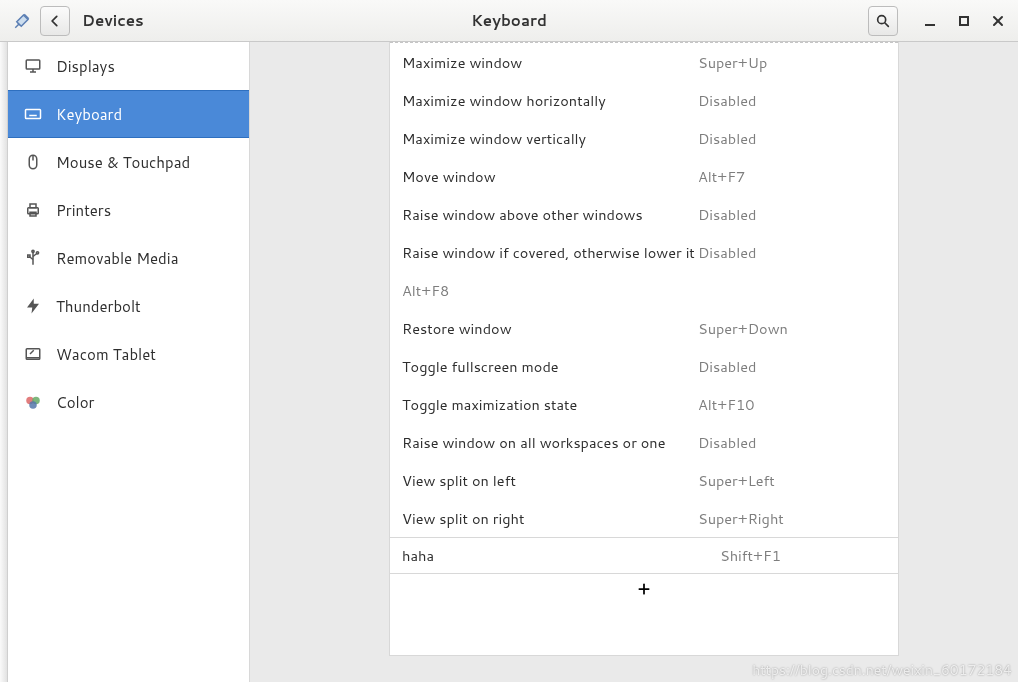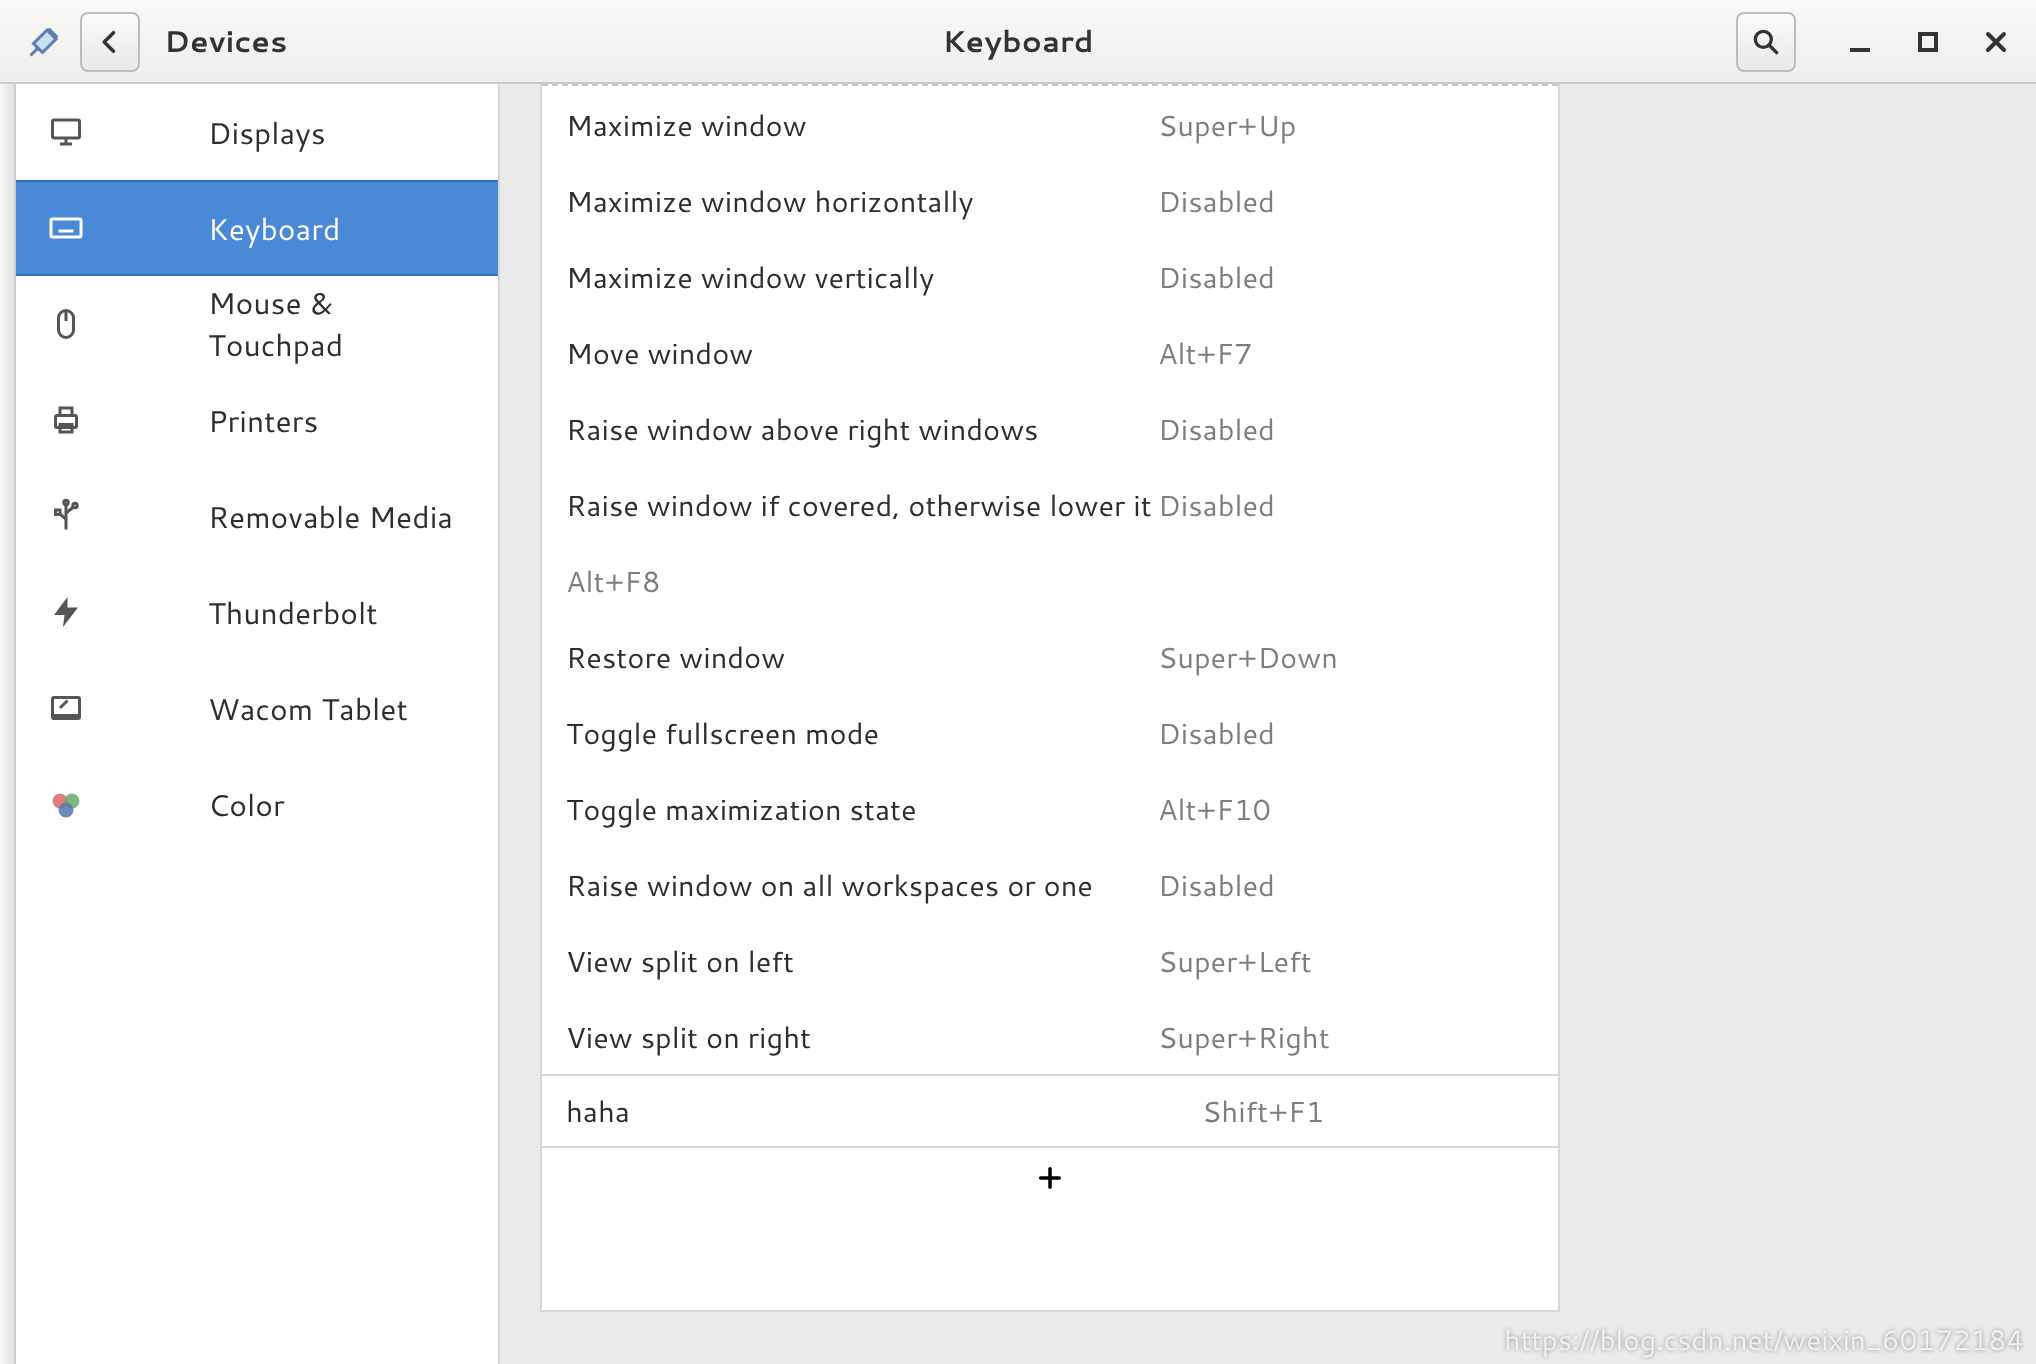--- a/index.html
+++ b/index.html
@@ -126,27 +126,27 @@
     border-top: 1px solid var(--accent-border);
     border-bottom: 1px solid var(--accent-border);
   }
   .side-item .icon {
     width: 18px; height: 18px;
     display: inline-flex; align-items: center; justify-content: center;
     color: #555;
     flex: none;
   }
   .side-item.selected .icon { color: #fff; }
-  .side-label { font-size: 15px; margin-left: 48px; }
+  .side-label { font-size: 15px; }
 
   .content {
     flex: 1;
     overflow: hidden;
     display: flex;
-    justify-content: flex-start;
+    justify-content: center;
     background: var(--window-bg);
     padding: 0 0 26px 0;
     margin-left: 20px;
   }
   .scroll-area {
     width: 510px;
     background: var(--panel-bg);
     border: 1px solid var(--border-light);
     border-top: none;
     margin-top: 0;
@@ -364,21 +364,21 @@
             </div>
             <div class="row">
               <span class="shortcut-name">Maximize window vertically</span>
               <span class="shortcut-key">Disabled</span>
             </div>
             <div class="row">
               <span class="shortcut-name">Move window</span>
               <span class="shortcut-key">Alt+F7</span>
             </div>
             <div class="row">
-              <span class="shortcut-name">Raise window above right windows</span>
+              <span class="shortcut-name">Raise window above other windows</span>
               <span class="shortcut-key">Disabled</span>
             </div>
             <div class="row">
               <span class="shortcut-name">Raise window if covered, otherwise lower it</span>
               <span class="shortcut-key">Disabled</span>
             </div>
             <div class="row">
               <span class="shortcut-key">Alt+F8</span>
             </div>
             <div class="row">

